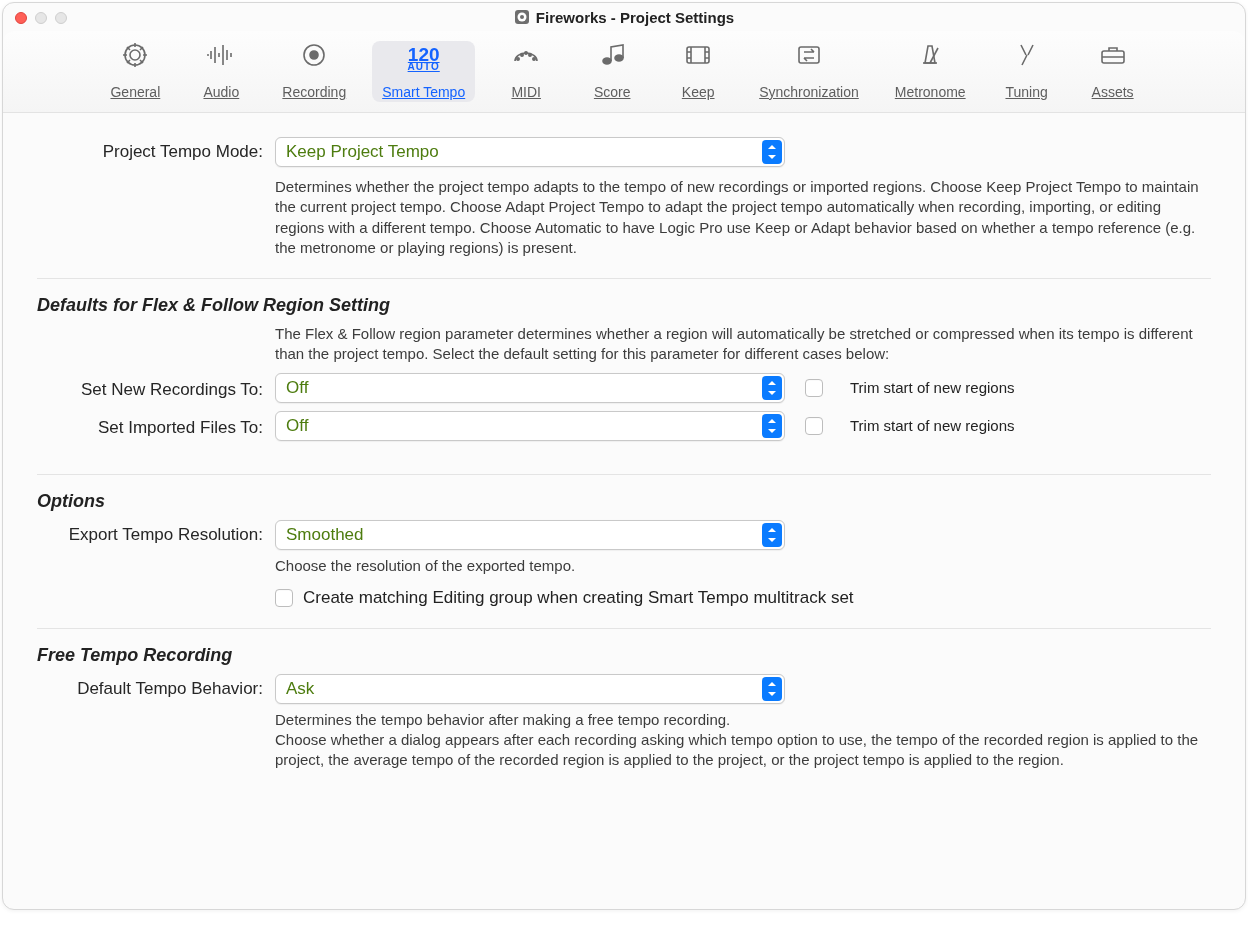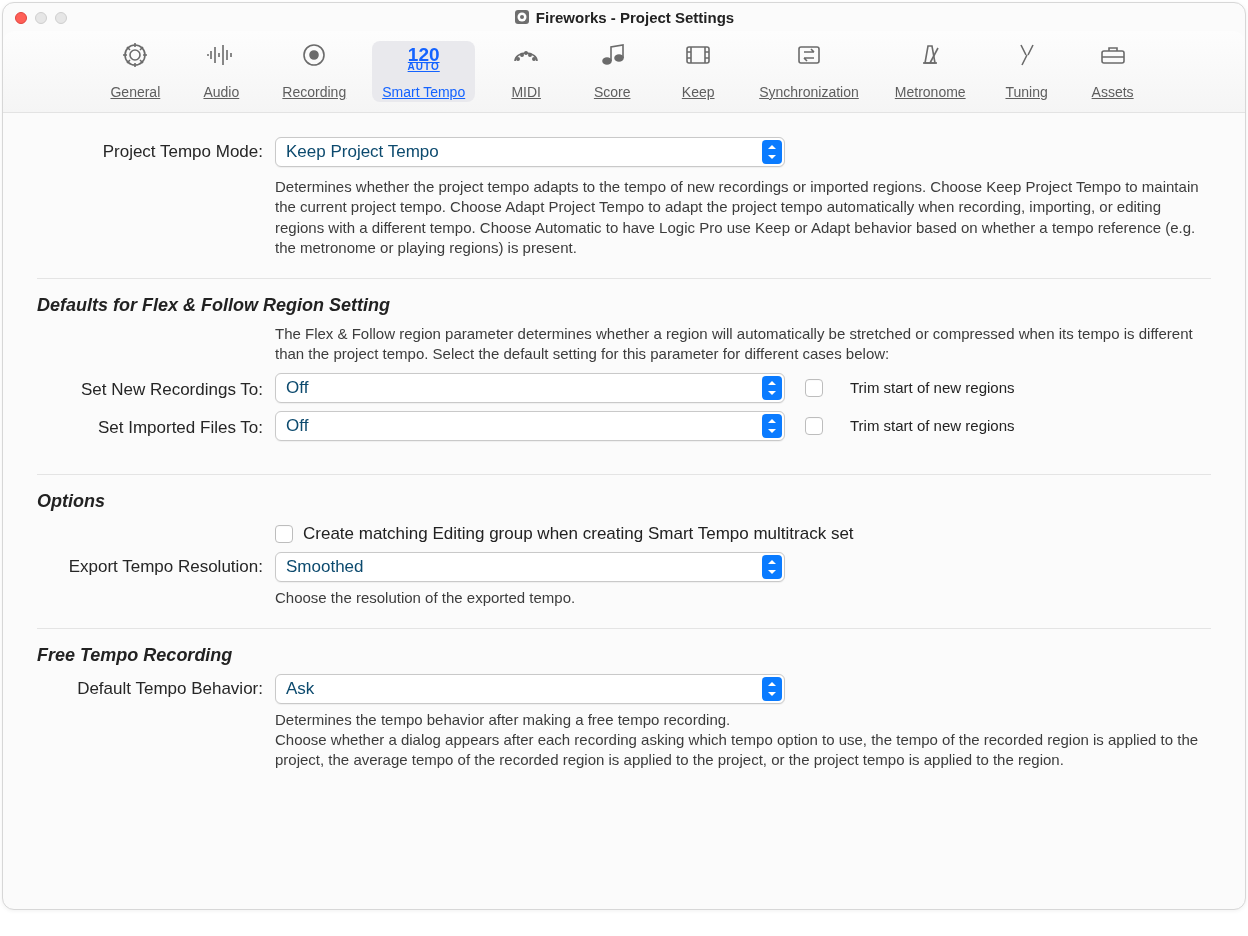--- a/index.html
+++ b/index.html
@@ -112,21 +112,21 @@
   .popup {
     width: 510px;
     height: 30px;
     border: 1px solid #c9c9c9;
     border-radius: 6px;
     background: #fff;
     display:flex; align-items:center;
     padding: 0 30px 0 10px;
     position:relative;
     font-size: 17px;
-    color:#0c4a6e;
+    color:#4d7c0f;
     box-shadow: 0 0.5px 1px rgba(0,0,0,0.05);
   }
   .popup .stepper {
     position:absolute; right:2px; top:2px; bottom:2px;
     width:20px;
     background:#0a7bff;
     border-radius:4px;
     display:flex; flex-direction:column;
   }
   .popup .stepper::before,
@@ -344,38 +344,38 @@
       </div>
     </div>
     <div class="row">
       <div class="labelcol"></div>
     </div>
 
     <hr class="sep">
 
     <div class="section-header">Options</div>
     <div class="row">
+      <div class="labelcol">Export Tempo Resolution:</div>
+      <div class="controlcol">
+        <div class="popup">
+          <span>Smoothed</span>
+          <span class="stepper"></span>
+        </div>
+        <div class="desc" style="margin-top:6px">Choose the resolution of the exported tempo.</div>
+      </div>
+    </div>
+    <div class="row">
       <div class="labelcol"></div>
       <div class="controlcol">
         <div class="checkbox-row">
           <span class="cb"></span>
           <span>Create matching Editing group when creating Smart Tempo multitrack set</span>
         </div>
       </div>
     </div>
-    <div class="row">
-      <div class="labelcol">Export Tempo Resolution:</div>
-      <div class="controlcol">
-        <div class="popup">
-          <span>Smoothed</span>
-          <span class="stepper"></span>
-        </div>
-        <div class="desc" style="margin-top:6px">Choose the resolution of the exported tempo.</div>
-      </div>
-    </div>
 
     <hr class="sep">
 
     <div class="section-header">Free Tempo Recording</div>
     <div class="row">
       <div class="labelcol">Default Tempo Behavior:</div>
       <div class="controlcol">
         <div class="popup">
           <span>Ask</span>
           <span class="stepper"></span>

